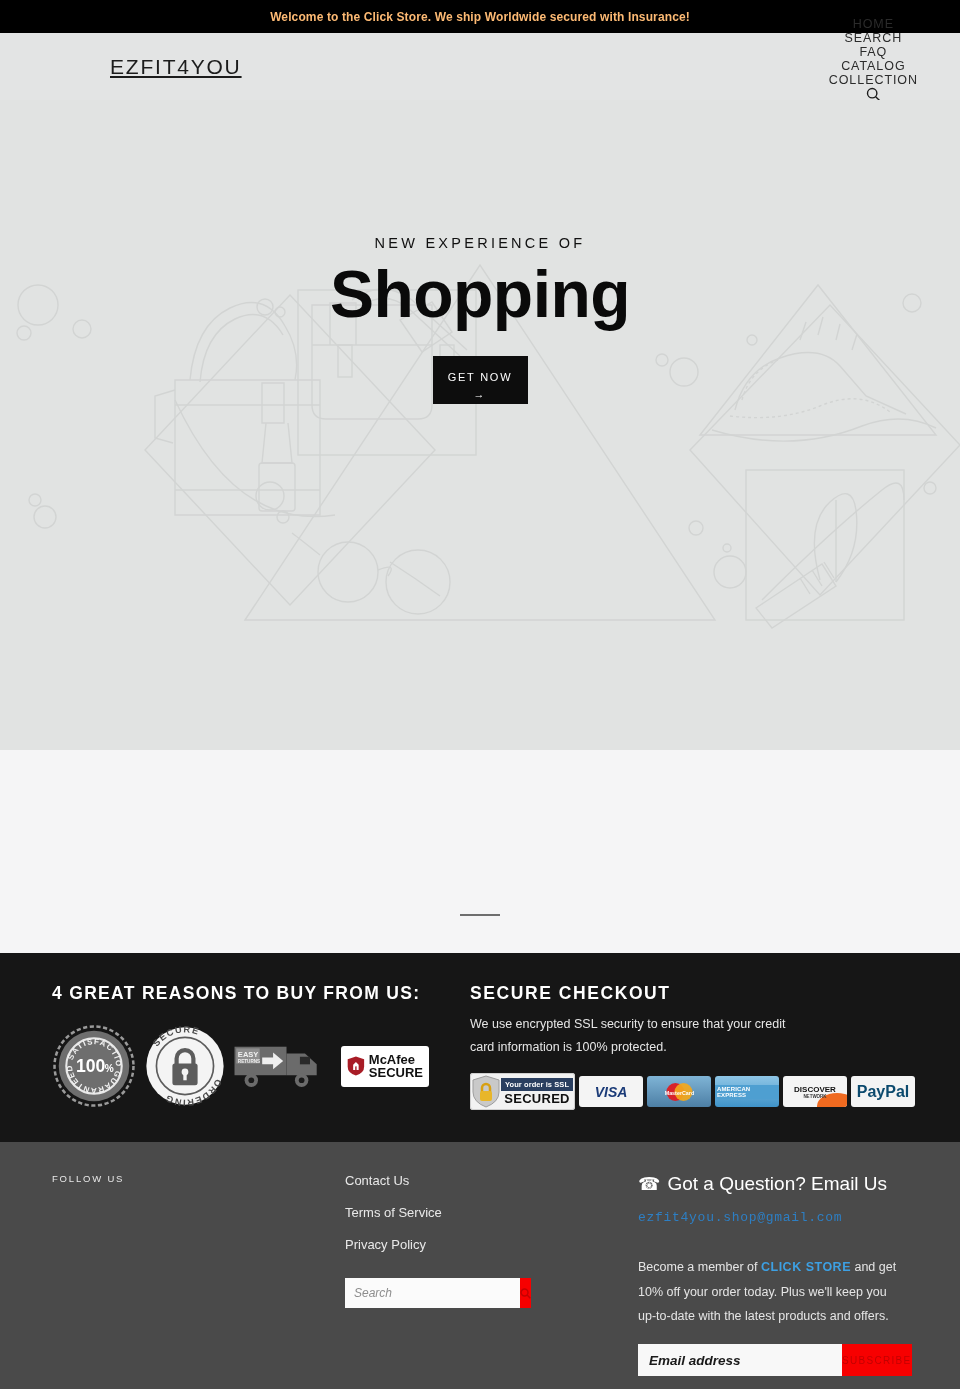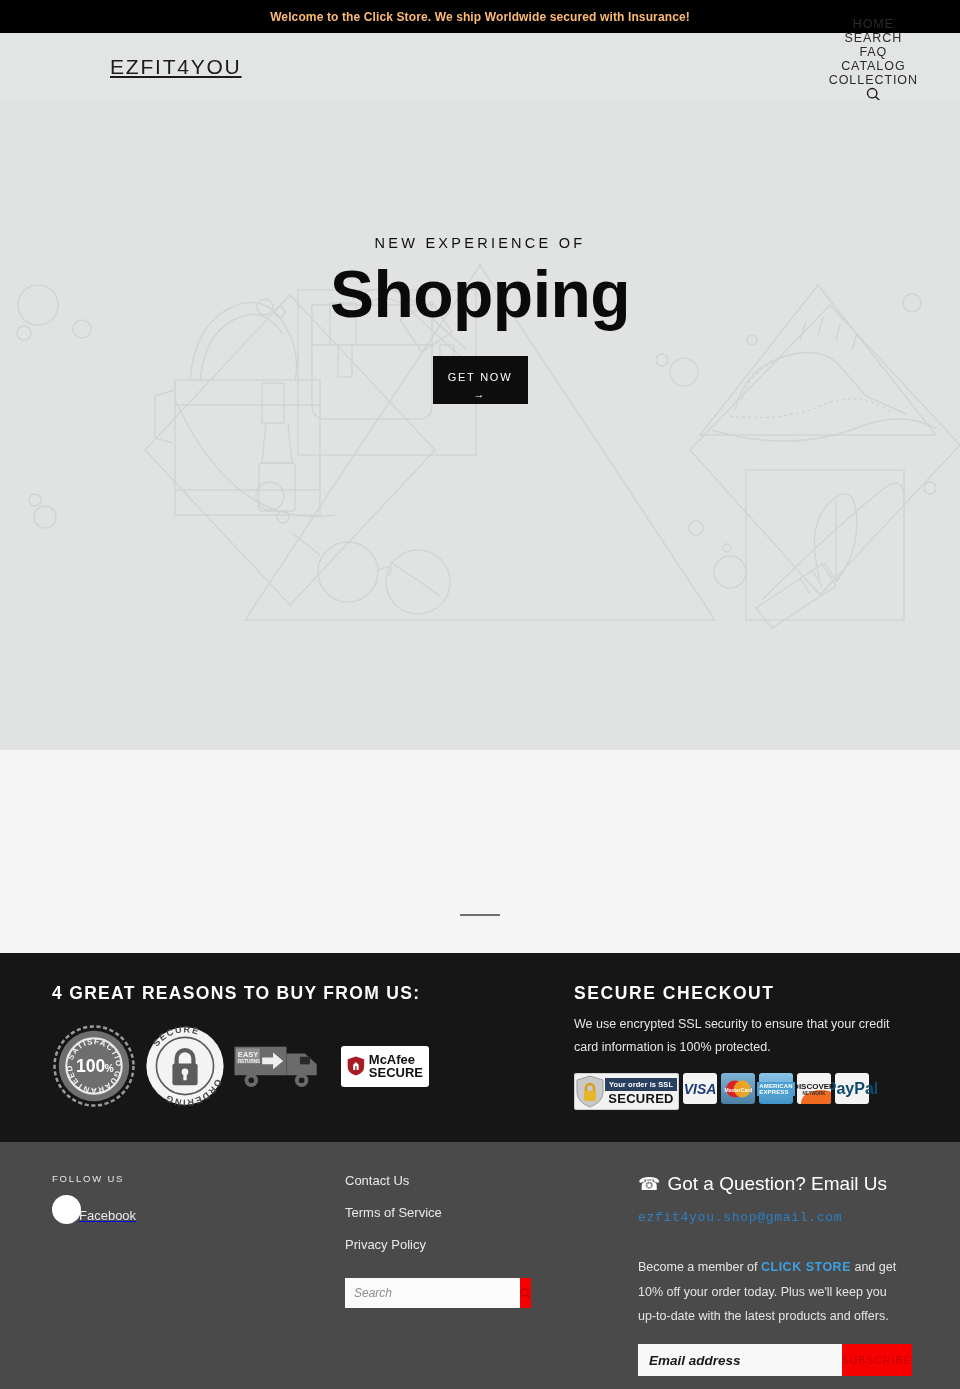--- a/index.html
+++ b/index.html
@@ -146,21 +146,21 @@
   }
   .trust-h.sm { letter-spacing: .09em; margin-bottom: 9px; }
   .trust-p {
     font-size: 12.5px;
     line-height: 1.85;
     color: #e6e6e6;
     max-width: 330px;
     margin-bottom: 14px;
   }
   .badges { display: flex; align-items: center; gap: 7px; }
-  .pay-row { display: flex; align-items: flex-start; gap: 4px; }
+  .pay-row { display: flex; align-items: center; gap: 4px; }
 
   
   .footer {
     background: #4a4a4a;
     padding: 31px 45px 30px 52px;
     display: flex;
     color: #e0e0e0;
   }
   .fcol-1 { width: 293px; }
   .fcol-2 { width: 293px; }
@@ -291,21 +291,21 @@
     height: 37px; width: 105px; padding-left: 2px;
     box-shadow: inset 0 0 0 1px #cfcfcf;
   }
   .ssl-text { display: flex; flex-direction: column; margin-left: 1px; }
   .ssl-top {
     background: #2a3f60; color: #fff; font-size: 7.5px;
     padding: 2px 4px; font-weight: bold; letter-spacing: .01em;
   }
   .ssl-bot { color: #111; font-size: 13px; font-weight: bold; text-align:center; letter-spacing:.02em;}
   .card {
-    height: 31px; width: 34px; border-radius: 3px;
+    height: 31px; width: 64px; border-radius: 3px;
     display: flex; align-items: center; justify-content: center;
     font-size: 9px; font-weight: bold;
   }
 </style>
 </head>
 <body>
 
 <div class="announce">
   <span>Welcome to the Click Store. We ship Worldwide secured with Insurance!</span>
 </div>
@@ -531,24 +531,20 @@
         <span style="font-size:16px;font-weight:bold;color:#0c4a6e;">PayPal</span>
       </div>
     </div>
   </div>
 </div>
 
 <div class="footer">
 
   <div class="fcol-1">
     <div class="follow-label">FOLLOW US</div>
-    <a class="social" href="#">
-      <span class="social-dot"></span>
-      <span class="social-label">Facebook</span>
-    </a>
   </div>
 
   <div class="fcol-2">
     <a class="flink" href="#">Contact Us</a>
     <a class="flink" href="#">Terms of Service</a>
     <a class="flink" href="#">Privacy Policy</a>
     <div class="search-wrap">
       <input class="search-input" type="text" placeholder="Search" style="">
       <button class="search-btn">
         <svg width="11" height="11" viewBox="0 0 16 16" fill="none" stroke="currentColor" stroke-width="2.2">

